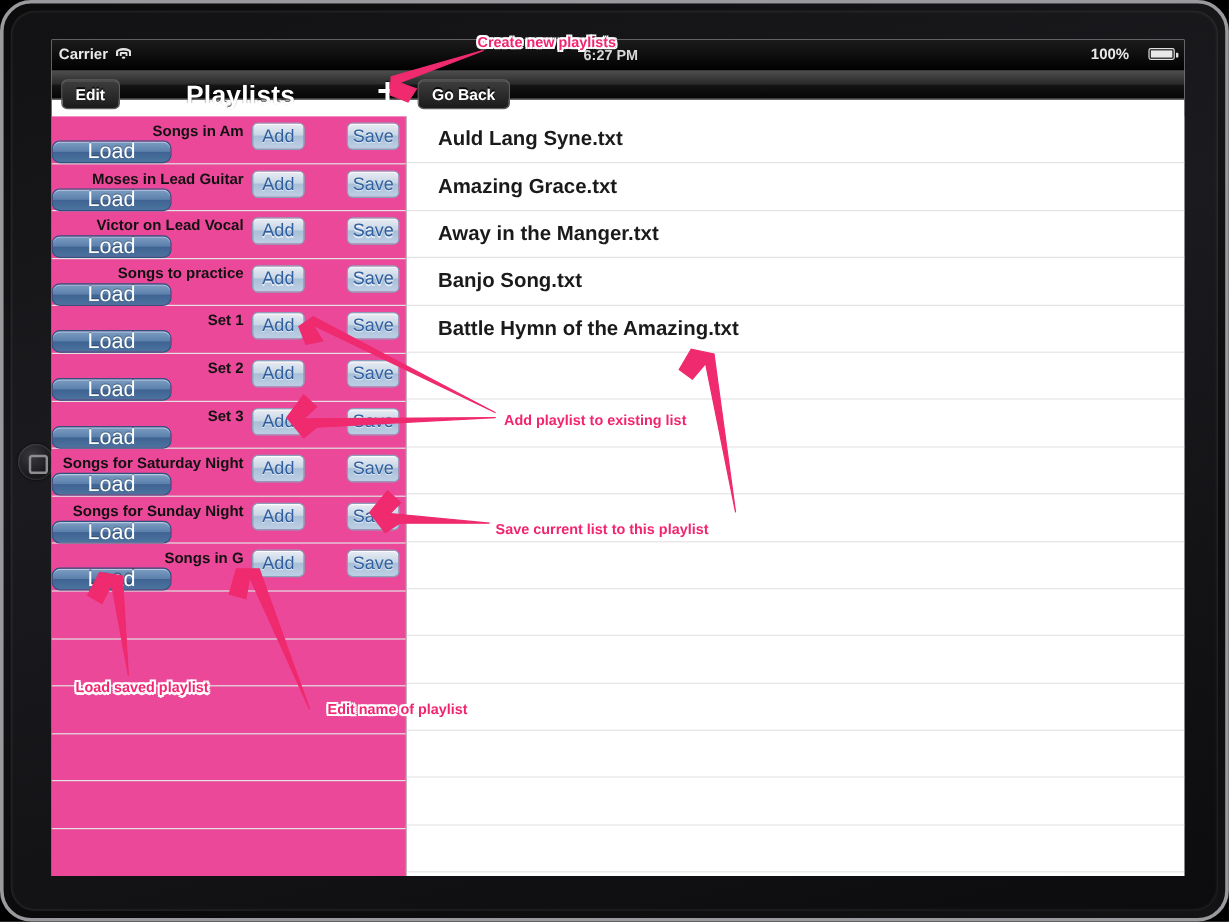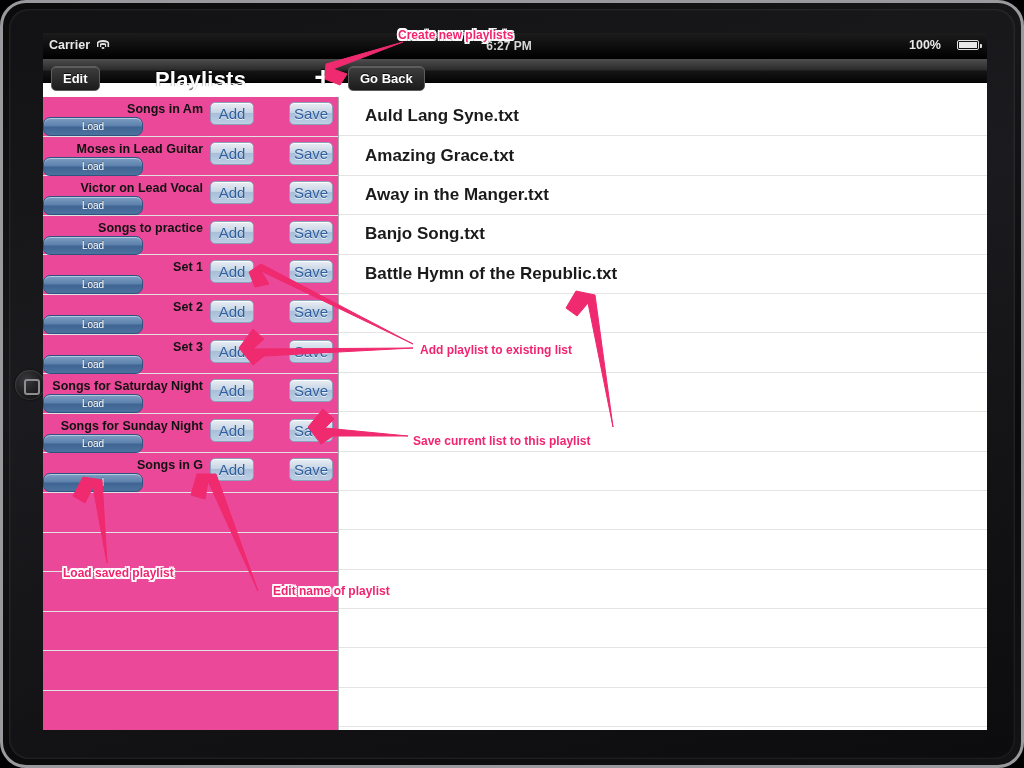--- a/index.html
+++ b/index.html
@@ -115,21 +115,21 @@
     position: relative; height: 39.6px;
     border-bottom: 1px solid #e2e2e2;
   }
   .prow .load-btn {
     position: absolute; left: 0px; top: 20px;
     width: 100px; height: 19px;
     border-radius: 7px;
     background: linear-gradient(#7d9ec4 0%, #5b80ab 48%, #3f6493 52%, #4c729e 100%);
     border: 1px solid #2f5280;
     box-shadow: inset 0 1px 0 rgba(255,255,255,.45);
-    color: #fff; font-size: 10px; font-weight: normal;
+    color: #fff; font-size: 18px; font-weight: normal;
     text-align: center; line-height: 17px;
     text-shadow: 0 -1px 0 rgba(0,0,0,.35);
     cursor: pointer; z-index: 3;
   }
   .prow .pname {
     position: absolute; right: 135px; top: 5px;
     font-size: 12.5px; font-weight: bold; color: #111;
     white-space: nowrap;
   }
   .sbtn {
@@ -269,21 +269,21 @@
           <div class="prow"></div>
           <div class="prow"></div>
           <div class="prow"></div>
           <div class="prow"></div>
         </div>
       <div id="right-pane">
           <div class="srow">Auld Lang Syne.txt</div>
           <div class="srow">Amazing Grace.txt</div>
           <div class="srow">Away in the Manger.txt</div>
           <div class="srow">Banjo Song.txt</div>
-          <div class="srow">Battle Hymn of the Republic.txt</div>
+          <div class="srow">Battle Hymn of the Amazing.txt</div>
           <div class="srow"></div>
           <div class="srow"></div>
           <div class="srow"></div>
           <div class="srow"></div>
           <div class="srow"></div>
           <div class="srow"></div>
           <div class="srow"></div>
           <div class="srow"></div>
           <div class="srow"></div>
           <div class="srow"></div>

